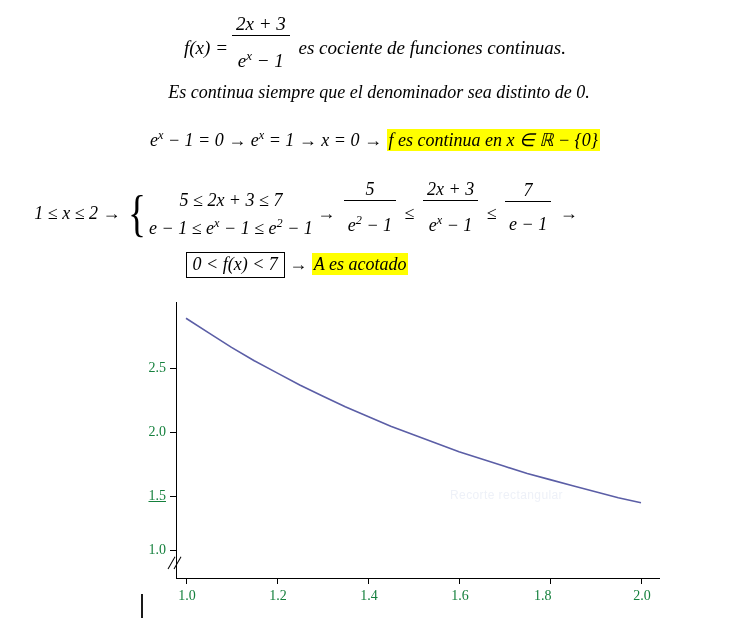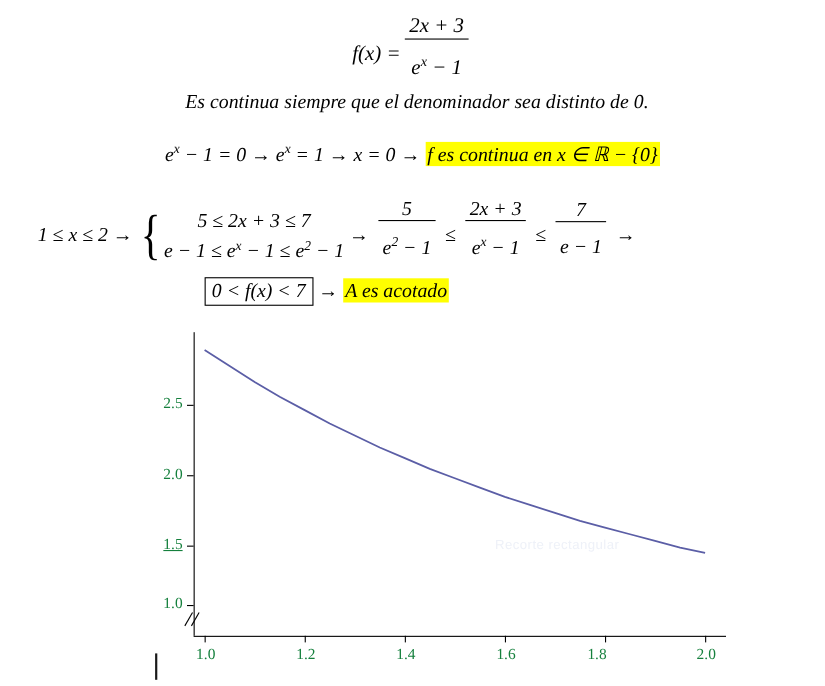--- a/index.html
+++ b/index.html
@@ -143,21 +143,21 @@
     height: 24px;
     background: #1a1a1a;
   }
 </style>
 </head>
 <body>
 
 <div class="page">
 
   <div class="mathline" id="line1">
-    <span>f(x) =</span><span class="frac"><span class="num">2x + 3</span><span class="den"><span>e</span><sup class="exp">x</sup> <span>− 1</span></span></span> 
+    <span>f(x) =</span><span class="frac"><span class="num">2x + 3</span><span class="den"><span>e</span><sup class="exp">x</sup> <span>− 1</span></span></span> <span>es cociente de funciones continuas.</span>
   </div>
 
   <div class="mathline" id="line2">
     <span>Es continua siempre que el denominador sea distinto de 0.</span>
   </div>
 
   <div class="mathline" id="line3">
     <span>e</span><sup class="exp">x</sup>
     <span>− 1 = 0 → e</span><sup class="exp">x</sup>
     <span>= 1 → x = 0 →</span>

